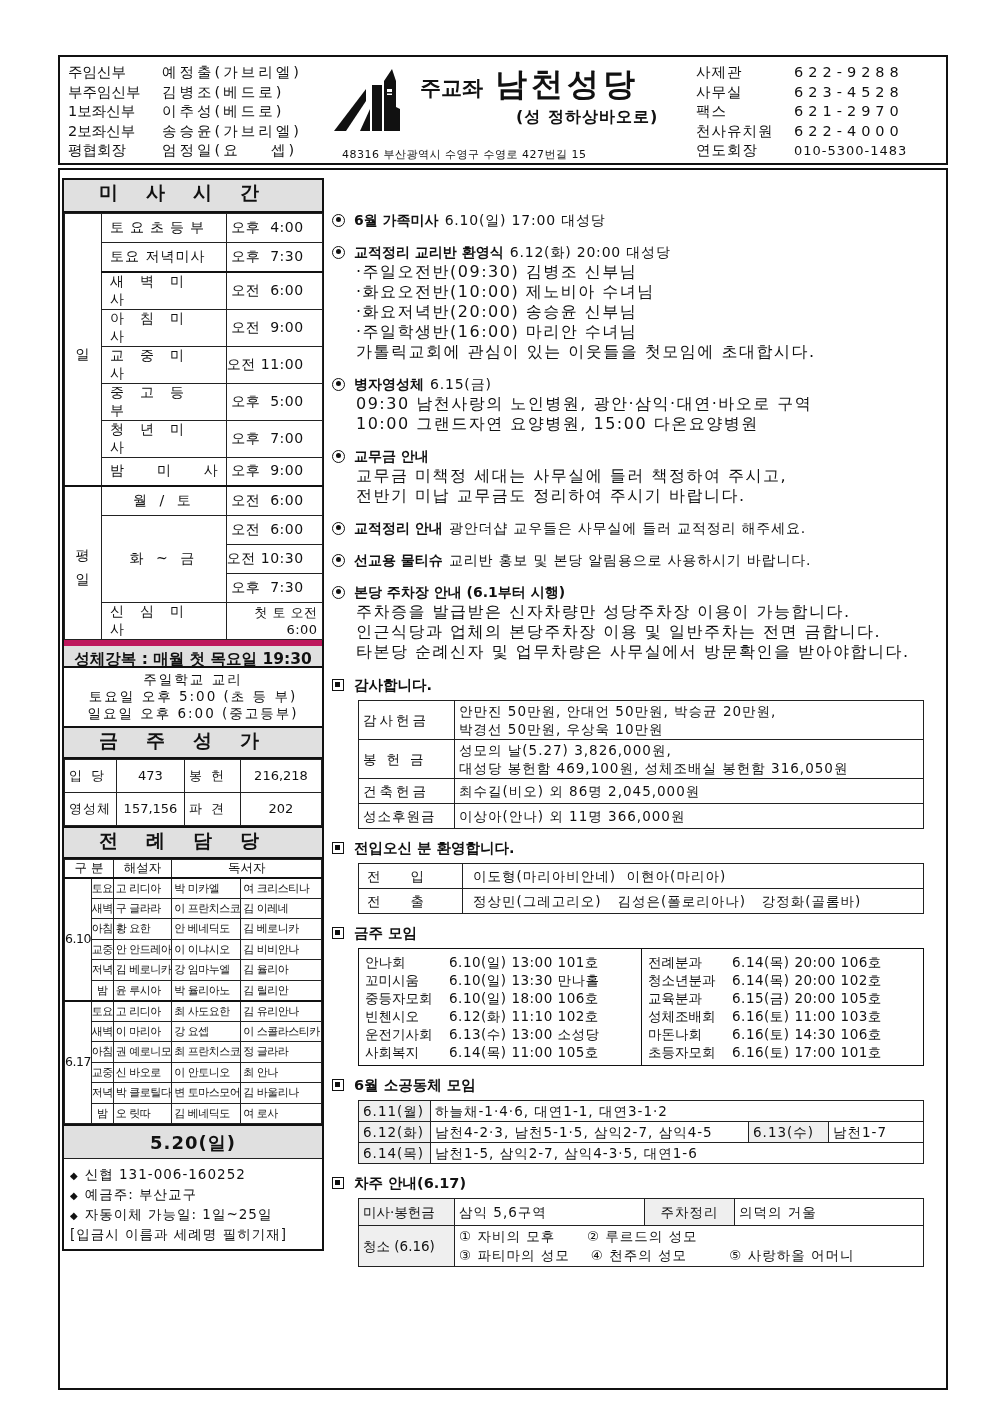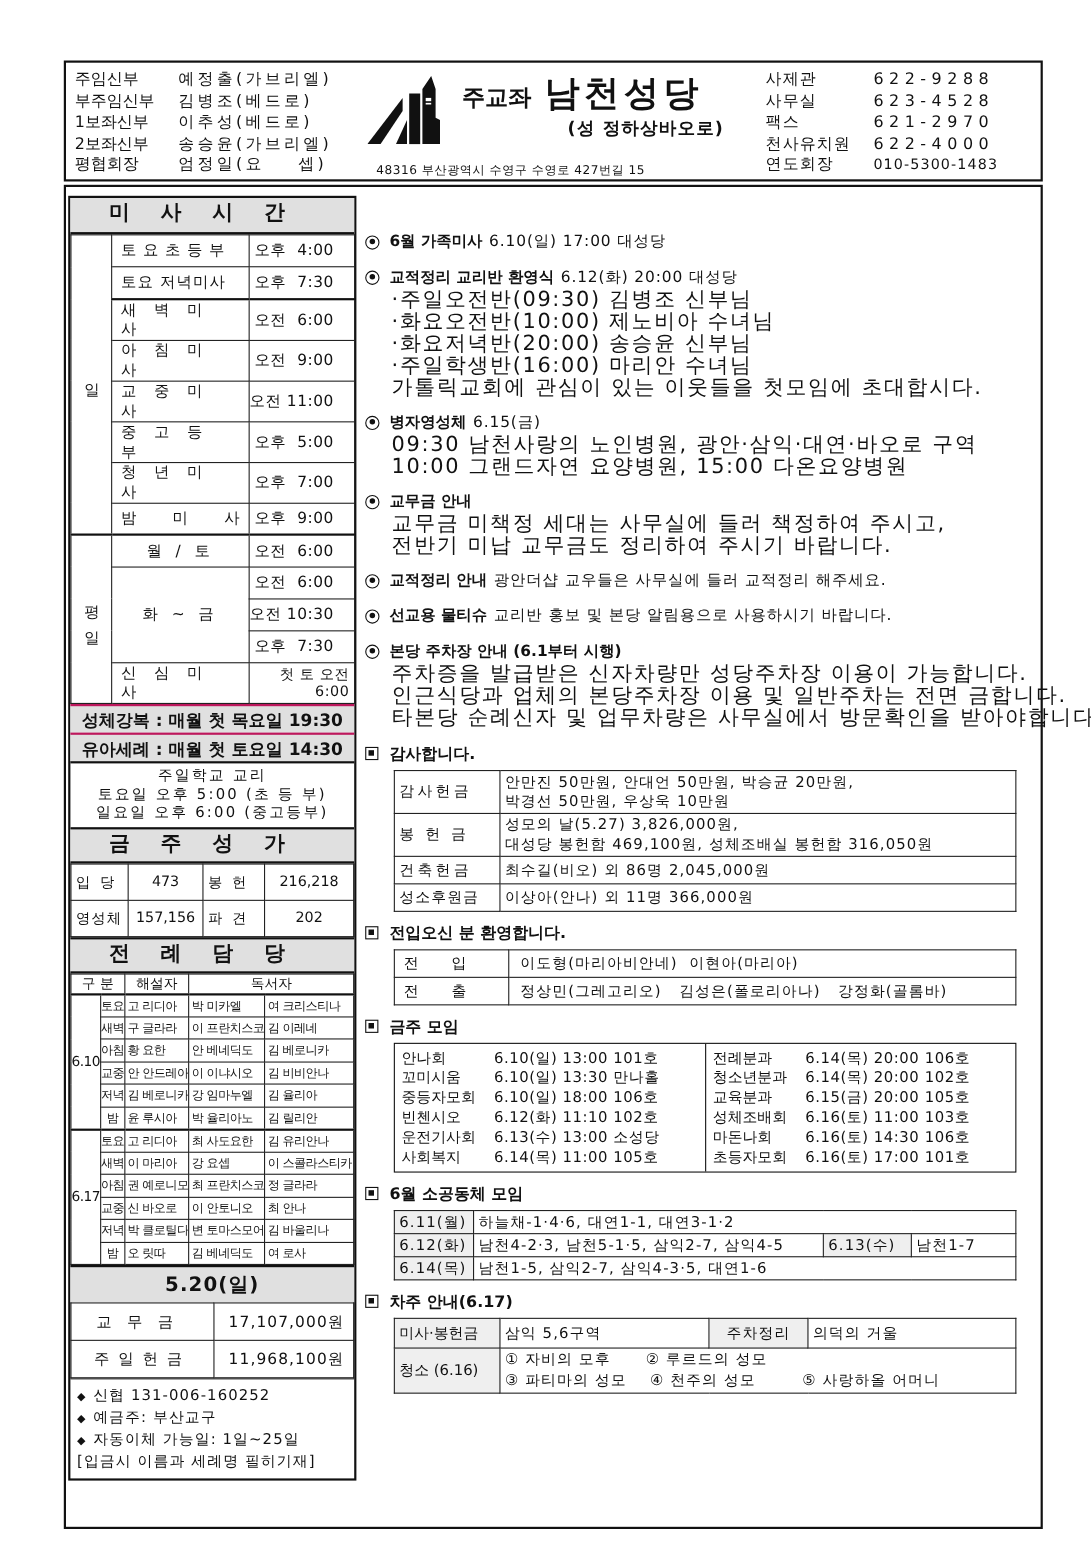--- a/index.html
+++ b/index.html
@@ -34,21 +34,21 @@
   table { border-collapse: collapse; width: 100%; }
   td, th { border: 1px solid #222; font-weight: normal; }
   .sec-head { background: #e0e0e0; font-weight: bold; font-size: 19px; text-align: center; letter-spacing: 28px; height: 33px; border-bottom: 2px solid #111; }
   .mass td { height: 29px; font-size: 14px; }
   .mass .side { width: 22px; text-align: center; writing-mode: vertical-rl; letter-spacing: 10px; font-size: 14px; }
   .mass .svc { padding-left: 8px; letter-spacing: 6px; width: 120px; }
   .mass .svc.c { text-align: center; letter-spacing: 4px; padding-left: 0; }
   .mass .tm { text-align: right; padding-right: 18px; letter-spacing: 0.5px; }
   .mass .tm.small { padding-right: 4px; font-size: 13px; }
   .mass tr.thick td { border-top: 2px solid #111; }
-  .banner { background: #e0e0e0; font-weight: bold; font-size: 15.5px; text-align: center; height: 26px; line-height: 26px; border-top: 2px solid #be185d; white-space: nowrap; }
+  .banner { background: #e0e0e0; font-weight: bold; font-size: 15.5px; text-align: center; height: 26px; line-height: 26px; border-top: 6px solid #be185d; white-space: nowrap; }
   .school { text-align: center; font-size: 13.5px; line-height: 17px; padding: 3px 0 4px; border-top: 2px solid #111; letter-spacing: 2px; }
   .offer td { height: 33px; font-size: 13px; text-align: center; }
   .offer td.lab { letter-spacing: 9px; text-align: left; padding-left: 4px; }
   .offer td.lab2 { letter-spacing: 1px; text-align: left; padding-left: 4px; }
   .lit th { font-size: 12.5px; height: 18px; }
   .lit td { font-size: 11px; height: 20.5px; padding-left: 2px; white-space: nowrap; overflow: hidden; letter-spacing: -0.5px; }
   .lit td.date { text-align: center; font-size: 12.5px; width: 18px; padding: 0; white-space: normal; line-height: 20px; }
   .lit td.part { width: 22px; text-align: center; padding: 0; font-size: 11px; }
   .lit tbody.block tr:first-child td { border-top: 2px solid #111; }
   .dateband { background: #e0e0e0; text-align: center; font-size: 18px; font-weight: bold; height: 34px; line-height: 34px; border-top: 2px solid #111; letter-spacing: 1px; }
@@ -60,21 +60,21 @@
   .acct { font-size: 13.5px; line-height: 19px; padding: 6px 6px 5px; border-top: 1px solid #222; letter-spacing: 1px; }
   .acct .bullet { font-size: 10px; margin-right: 6px; }
 
   
   .right { position: absolute; left: 272px; top: 40px; width: 600px; }
   .news-item { margin-bottom: 12px; }
   .news-title { display: flex; align-items: center; font-size: 14px; line-height: 20px; white-space: nowrap; }
   .news-title .dot { width: 13px; height: 13px; border: 1.5px solid #111; border-radius: 50%; margin-right: 9px; position: relative; display: inline-block; }
   .news-title .dot::after { content: ""; position: absolute; left: 2.5px; top: 2.5px; width: 5px; height: 5px; border-radius: 50%; background: #111; }
   .news-title b { font-weight: bold; margin-right: 6px; }
-  .news-body { padding-left: 24px; font-size: 19px; line-height: 20px; letter-spacing: 1.5px; white-space: nowrap; }
+  .news-body { padding-left: 24px; font-size: 16px; line-height: 20px; letter-spacing: 1.5px; white-space: nowrap; }
   .news-title .rest { letter-spacing: 0.8px; }
   .sec-title { display: flex; align-items: center; font-weight: bold; font-size: 14.5px; height: 22px; margin: 8px 0 4px; }
   .sec-title .sq { width: 12px; height: 12px; border: 1.5px solid #111; position: relative; margin-right: 10px; }
   .sec-title .sq::after { content: ""; position: absolute; left: 2px; top: 2px; width: 5px; height: 5px; background: #111; }
   .rtable { margin-left: 26px; width: 566px; border: 1.5px solid #111; }
   .rtable td { font-size: 13.5px; padding: 1px 4px; line-height: 18px; letter-spacing: 1px; white-space: nowrap; }
   .rtable td.lab { width: 96px; text-align: justify; text-align-last: justify; letter-spacing: 3px; }
   .rtable td.shade { background: #efefef; }
   .meet { margin-left: 26px; width: 566px; border: 1.5px solid #111; display: flex; }
   .meet .col { width: 50%; padding: 4px 6px; font-size: 13.5px; line-height: 18px; white-space: nowrap; }
@@ -205,21 +205,20 @@
         <tr>
               <td class="tm" style="white-space:pre">오후  7:30</td>
             </tr>
         <tr>
               <td class="svc" style="letter-spacing:16px">신심미사</td>
               <td class="tm small">첫 토 오전 6:00</td>
             </tr>
       </tbody>
         </table>
       <div class="banner">성체강복 : 매월 첫 목요일 19:30</div>
-      <div class="banner">유아세례 : 매월 첫 토요일 14:30</div>
       <div class="school">
         <div>주일학교 교리</div>
         <div>토요일 오후 5:00 (초 등 부)</div>
         <div>일요일 오후 6:00 (중고등부)</div>
       </div>
 
       <div class="sec-head" style="border-top:2px solid #111">금주성가</div>
       <table class="offer">
         <tbody>
             <tr>
@@ -320,32 +319,20 @@
           <tr>
               <td class="part">밤</td>
               <td>오 릿따</td>
               <td>김 베네딕도</td>
               <td>여 로사</td>
             </tr>
         </tbody>
       </table>
 
       <div class="dateband">5.20(일)</div>
-      <table class="money">
-        <tbody>
-            <tr>
-              <td class="lab">교무금</td>
-              <td class="val">17,107,000원</td>
-            </tr>
-        <tr>
-              <td class="lab t">주일헌금</td>
-              <td class="val">11,968,100원</td>
-            </tr>
-      </tbody>
-        </table>
 
       <div class="acct">
         <div><span class="bullet">◆</span><span>신협 131-006-160252</span></div>
         <div><span class="bullet">◆</span><span>예금주: 부산교구</span></div>
         <div><span class="bullet">◆</span><span>자동이체 가능일: 1일~25일</span></div>
         <div>[입금시 이름과 세례명 필히기재]</div>
       </div>
     </div>
 
     <div class="right">

